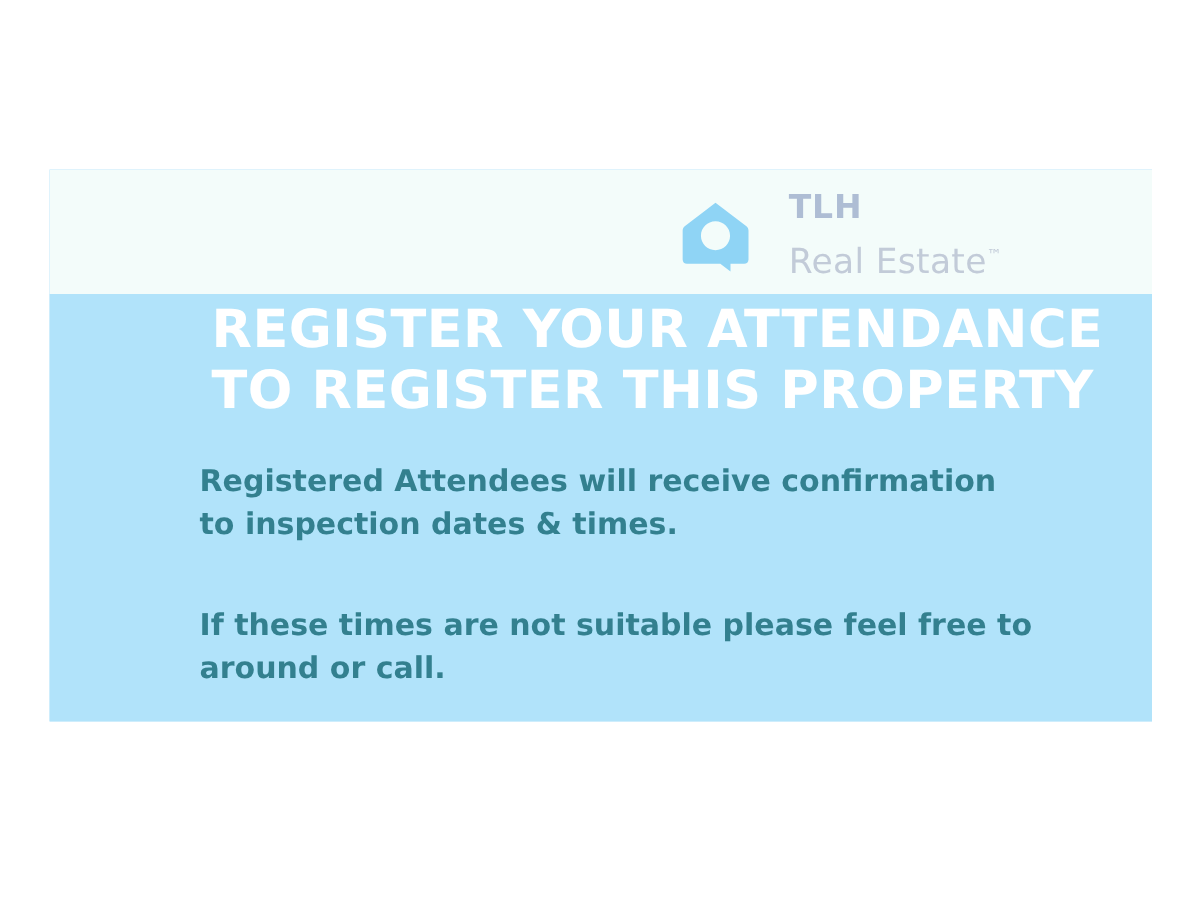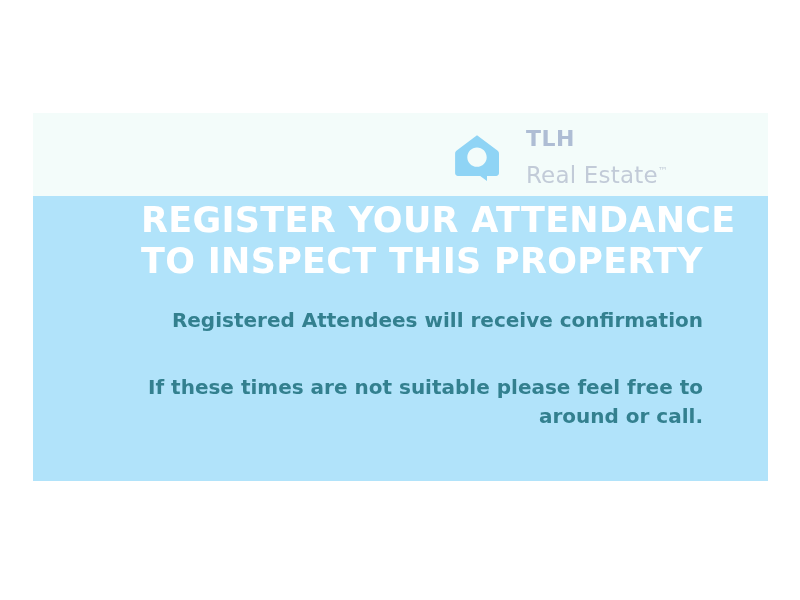--- a/index.html
+++ b/index.html
@@ -112,21 +112,21 @@
   #headline .hl-line {
     display: block;
     white-space: nowrap;
   }
 
   #body-copy {
     position: absolute;
     left: 100px;
     top: 110px;
     width: 570px;
-    text-align: right;
+    text-align: left;
     color: #33808f;
     font-family: "DejaVu Sans", sans-serif;
     font-size: 20px;
     font-weight: bold;
     line-height: 1.45;
   }
 
   #body-copy .para {
     margin: 0;
   }
@@ -152,26 +152,27 @@
         <div id="logo-text-primary">TLH</div>
         <div id="logo-text-secondary"><span>Real Estate</span><span id="logo-tm">™</span></div>
       </div>
     </div>
   </div>
 
   <div id="content-band">
 
     <div id="headline">
       <span class="hl-line">REGISTER YOUR ATTENDANCE</span>
-      <span class="hl-line">TO INSPECT THIS PROPERTY</span>
+      <span class="hl-line">TO REGISTER THIS PROPERTY</span>
     </div>
 
     <div id="body-copy">
       <p class="para">
         <span class="ln">Registered Attendees will receive confirmation</span>
+        <span class="ln">to inspection dates &amp; times.</span>
       </p>
       <p class="para">
         <span class="ln">If these times are not suitable please feel free to</span>
         <span class="ln">around or call.</span>
       </p>
     </div>
 
   </div>
 
 </div>

